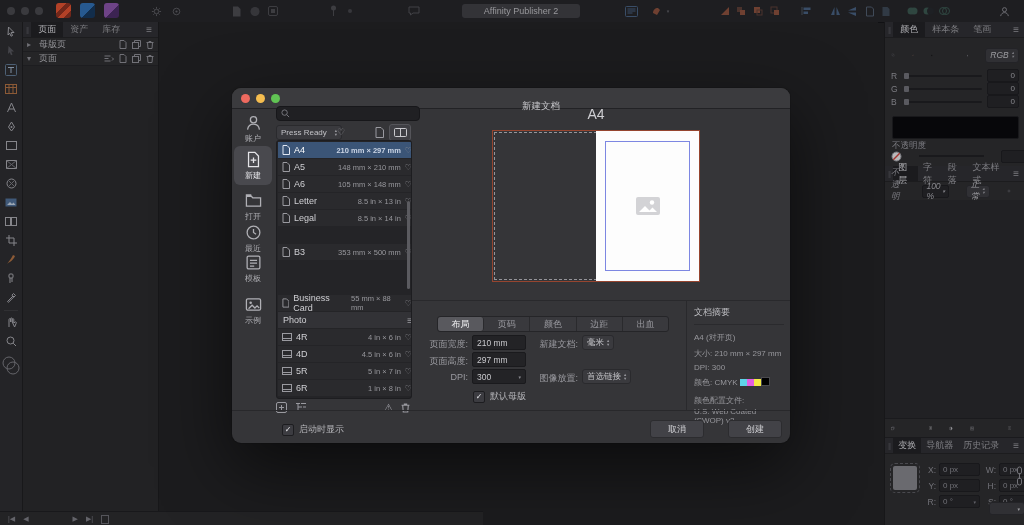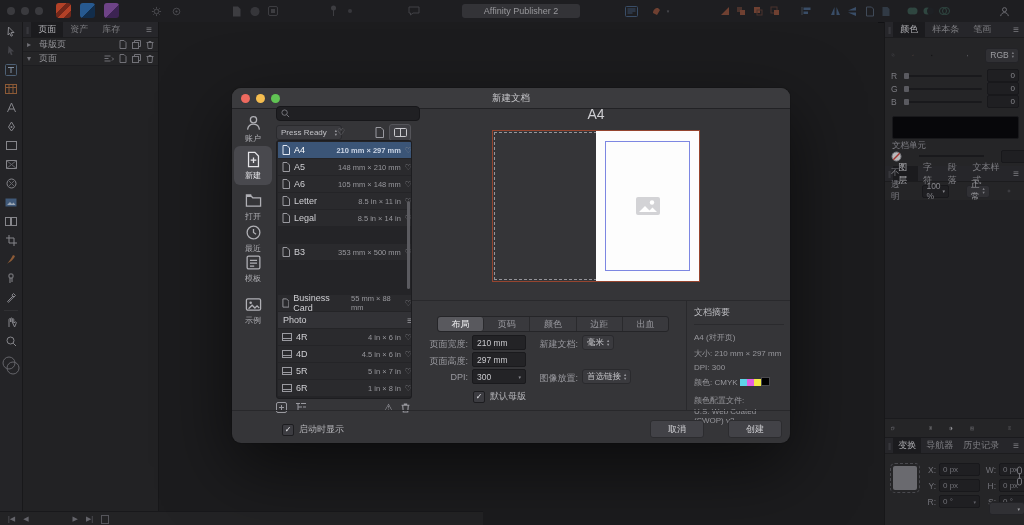--- a/index.html
+++ b/index.html
@@ -31,21 +31,21 @@
   .prow .chev{color:#8a8a90;font-size:8px;width:8px;}
   .prow .ric{margin-left:auto;display:flex;gap:5px;align-items:center;}
   #lp-empty{position:absolute;left:0;top:44px;width:135px;bottom:0;background:#28282a;}
   
   #canvas{position:absolute;left:159px;top:22px;width:719px;height:489px;background:#202022;}
   #statusbar{position:absolute;left:0;top:511px;width:467px;height:14px;background:#29292b;border-top:1px solid #1c1c1e;
     display:flex;align-items:center;gap:8px;padding:0 8px;font-size:7px;color:#7c7c82;}
   #statusbar .sp{width:28px;}
   
   #rightpanel{position:absolute;left:884px;top:22px;width:140px;height:503px;background:#2c2c2e;border-left:1px solid #1a1a1c;}
-  .rowflex{display:flex;align-items:center;gap:17px;padding:0 6px;}
+  .rowflex{display:flex;align-items:center;gap:17px;padding:0 6px;font-style:italic;}
   .boxin{background:#242427;border:1px solid #1b1b1e;border-radius:2px;color:#a9a9ae;font-size:8.5px;display:flex;align-items:center;padding:0 3px;}
   .drop{background:#3a3a3e;border:1px solid #2a2a2d;border-radius:3px;color:#c2c2c6;font-size:8.5px;display:flex;align-items:center;padding:0 4px;gap:3px;}
   .stp{display:flex;flex-direction:column;font-size:4.5px;line-height:4px;color:#9a9aa0;margin-left:auto;}
   .chan{display:flex;align-items:center;gap:5px;padding:0 6px;height:11px;margin-top:2px;}
   .chan .lab{font-size:8.5px;color:#9a9aa0;width:8px;}
   .chan .track{flex:1;height:2px;background:#1d1d1f;border-radius:1px;position:relative;}
   .chan .knob{position:absolute;left:0;top:-2px;width:5px;height:6px;background:#707076;border-radius:1px;}
   .chan .val{width:24px;height:11px;background:#242427;border:1px solid #1b1b1e;border-radius:2px;
     font-size:8px;color:#a9a9ae;display:flex;align-items:center;justify-content:flex-end;padding:0 3px;}
   .tf-row{display:flex;align-items:center;gap:3px;margin-top:3px;}
@@ -54,22 +54,22 @@
     font-size:8px;color:#8e8e94;display:flex;align-items:center;padding:0 3px;position:relative;}
   .tf-box .crt{margin-left:auto;font-size:5px;color:#7a7a80;}
   
   #dim{position:absolute;inset:0;background:rgba(14,14,16,.22);z-index:5;}
   
   #dialog{position:absolute;left:232px;top:88px;width:558px;height:355px;background:#353538;border-radius:9px;
     box-shadow:0 25px 70px rgba(0,0,0,.6),0 0 0 1px #19191b;z-index:10;}
   #dlg-titlebar{position:absolute;left:0;top:0;width:558px;height:20px;background:#3b3b3e;border-bottom:1px solid #222225;
     border-radius:9px 9px 0 0;}
   .dtl{position:absolute;top:6px;width:9px;height:9px;border-radius:50%;}
-  #dlg-title{position:absolute;left:0;top:0;width:558px;height:20px;display:flex;align-items:center;justify-content:center;
-    font-size:9.5px;color:#c6c6ca;}
+  #dlg-title{position:absolute;left:0;top:8px;width:558px;height:20px;display:flex;align-items:center;justify-content:center;
+    font-size:9.5px;color:#c6c6ca;padding-left:30px;}
   
   .dnav{position:absolute;left:2px;width:38px;text-align:center;}
   .dnav .ic{display:flex;justify-content:center;}
   .dnav .lb{font-size:8px;color:#aeaeb3;margin-top:2px;}
   .dnav.sel{background:#49494e;border-radius:6px;padding:5px 0 4px;}
   .dnav.sel .lb{color:#e9e9ed;}
   
   #searchbox{position:absolute;left:44px;top:18px;width:134px;height:13px;background:#202023;border:1px solid #17171a;
     border-radius:4px;display:flex;align-items:center;padding:0 4px;gap:3px;}
   #filter-dd{position:absolute;left:44px;top:37px;width:56px;height:13px;}
@@ -500,21 +500,21 @@
       <span class="val">0</span>
     </div>
     <div class="chan">
       <span class="lab">B</span>
       <span class="track">
           <span class="knob"></span>
         </span>
       <span class="val">0</span>
     </div>
     <div class="abs" style="left:7px;top:94px;width:125px;height:21px;background:#060608;border:1px solid #1b1b1e;border-radius:2px;"></div>
-    <div class="abs" style="left:7px;top:118px;font-size:8.5px;color:#9a9aa0;">文档单元</div>
+    <div class="abs" style="left:7px;top:118px;font-size:8.5px;color:#9a9aa0;">不透明度</div>
     <div class="rowflex abs" style="left:0;top:128px;width:140px;height:12px;">
       <svg width="11" height="11" viewBox="0 0 11 11">
           <circle cx="5.5" cy="5.5" r="4.5" fill="#e8e8ea" stroke="#9a9aa0"></circle>
           <path d="M2.3 8.7L8.7 2.3" stroke="#d04038" stroke-width="1.4"></path>
         </svg>
       <span class="track" style="flex:1;height:2px;background:#1d1d1f;"></span>
       <span class="boxin" style="width:22px;height:11px;"></span>
 
     </div>
 
@@ -735,21 +735,21 @@
           </svg>
         <span class="nm">A6</span>
           <span class="sz">105 mm × 148 mm</span>
           <span class="heart">♡</span>
       </div>
       <div class="pre-row" style="top:52px">
         <svg width="8" height="10" viewBox="0 0 8 10">
             <path d="M1 .5h4l2.5 2.5v6.5H1z" fill="none" stroke="#9a9aa0"></path>
           </svg>
         <span class="nm">Letter</span>
-          <span class="sz">8.5 in × 11 in</span>
+          <span class="sz">8.5 in × 13 in</span>
           <span class="heart">♡</span>
       </div>
       <div class="pre-row" style="top:69px">
         <svg width="8" height="10" viewBox="0 0 8 10">
             <path d="M1 .5h4l2.5 2.5v6.5H1z" fill="none" stroke="#9a9aa0"></path>
           </svg>
         <span class="nm">Legal</span>
           <span class="sz">8.5 in × 14 in</span>
           <span class="heart">♡</span>
       </div>

